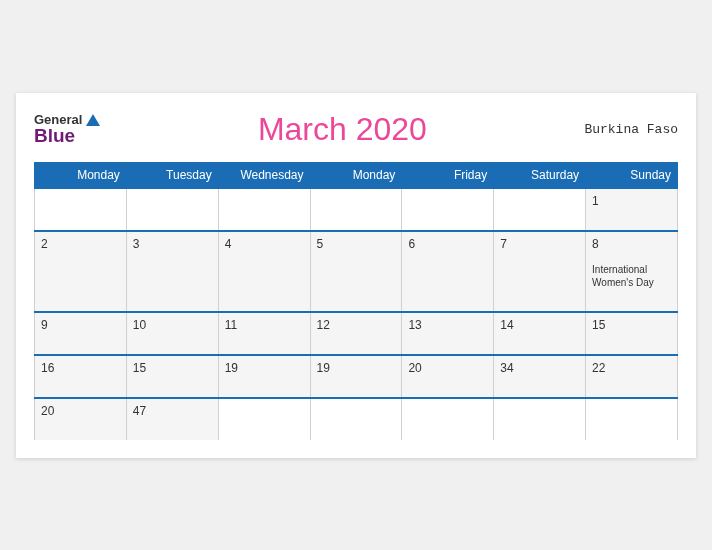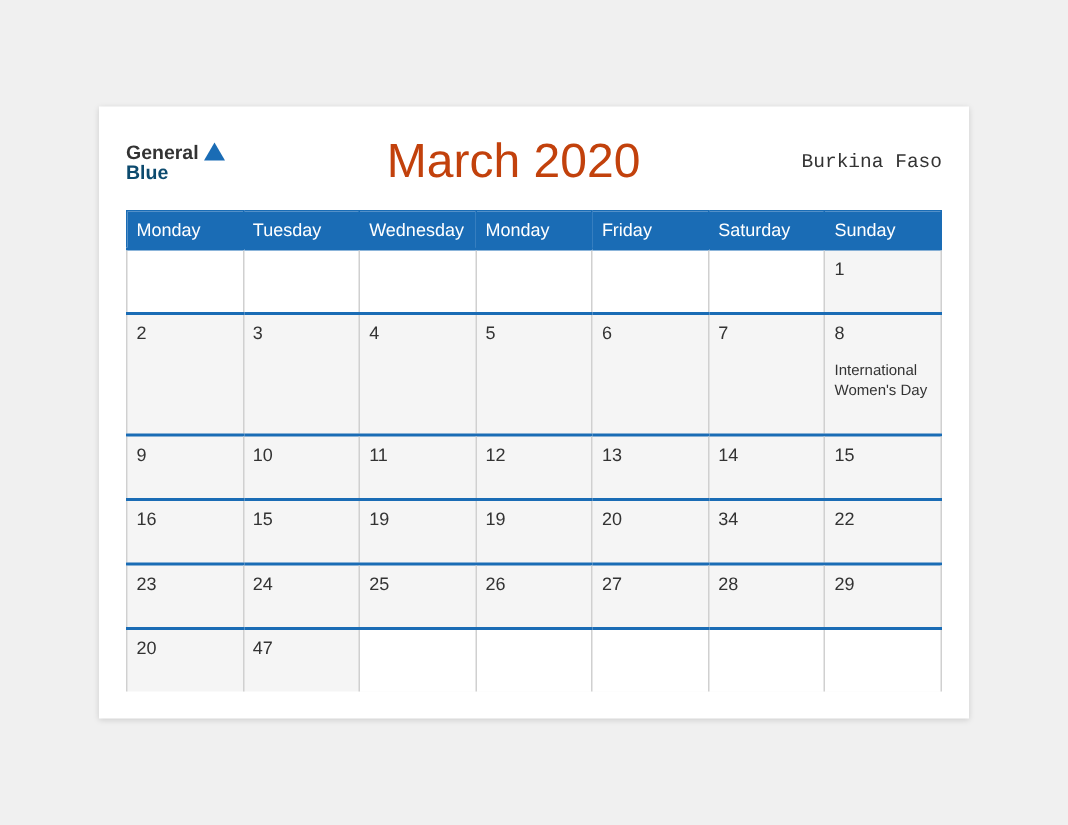--- a/index.html
+++ b/index.html
@@ -7,21 +7,21 @@
       background: #f0f0f0;
       display: flex;
       justify-content: center;
       align-items: center;
       width: 712px;
       height: 550px;
       font-family: Arial, sans-serif;
     }
     .calendar-wrapper {
       background: #ffffff;
-      width: 580px;
+      width: 680px;
       padding: 18px 18px 18px 18px;
       box-shadow: 0 1px 4px rgba(0,0,0,0.15);
     }
     .calendar-header {
       display: flex;
       align-items: center;
       justify-content: space-between;
       margin-bottom: 14px;
     }
     .logo-area {
@@ -40,28 +40,28 @@
     .logo-triangle {
       width: 0;
       height: 0;
       border-left: 7px solid transparent;
       border-right: 7px solid transparent;
       border-bottom: 12px solid #1a6cb5;
       display: inline-block;
       margin-left: 2px;
     }
     .logo-blue {
-      font-size: 13px;
+      font-size: 19px;
       font-weight: bold;
-      color: #0c4a6e;
+      color: #701a75;
     }
     .calendar-title {
       font-size: 32px;
       font-weight: normal;
-      color: #c2410c;
+      color: #ec4899;
       text-align: center;
       flex: 1;
     }
     .country-label {
       font-size: 13px;
       color: #333;
       text-align: right;
       min-width: 90px;
       font-family: Liberation Mono, monospace;
     }
@@ -70,21 +70,21 @@
       border-collapse: collapse;
     }
     .calendar-grid thead tr {
       background: #1a6cb5;
     }
     .calendar-grid thead th {
       color: #ffffff;
       font-size: 12px;
       font-weight: normal;
       padding: 5px 6px;
-      text-align: left;
+      text-align: right;
       border: 1px solid #1a6cb5;
     }
     .calendar-grid tbody tr {
       background: #f5f5f5;
     }
     .calendar-grid tbody tr:nth-child(odd) {
       background: #f5f5f5;
     }
     .calendar-grid tbody tr:nth-child(even) {
       background: #f5f5f5;
@@ -221,43 +221,20 @@
           </td>
           <td>
             <span class="day-number">34</span>
           </td>
           <td>
             <span class="day-number">22</span>
           </td>
         </tr>
         <tr>
           <td>
-            <span class="day-number">23</span>
-          </td>
-          <td>
-            <span class="day-number">24</span>
-          </td>
-          <td>
-            <span class="day-number">25</span>
-          </td>
-          <td>
-            <span class="day-number">26</span>
-          </td>
-          <td>
-            <span class="day-number">27</span>
-          </td>
-          <td>
-            <span class="day-number">28</span>
-          </td>
-          <td>
-            <span class="day-number">29</span>
-          </td>
-        </tr>
-        <tr>
-          <td>
             <span class="day-number">20</span>
           </td>
           <td>
             <span class="day-number">47</span>
           </td>
           <td style="background: rgb(255, 255, 255); border-top: 2px solid rgb(26, 108, 181);"></td>
           <td style="background: rgb(255, 255, 255); border-top: 2px solid rgb(26, 108, 181);"></td>
           <td style="background: rgb(255, 255, 255); border-top: 2px solid rgb(26, 108, 181);"></td>
           <td style="background: rgb(255, 255, 255); border-top: 2px solid rgb(26, 108, 181);"></td>
           <td style="background: rgb(255, 255, 255); border-top: 2px solid rgb(26, 108, 181);"></td>

